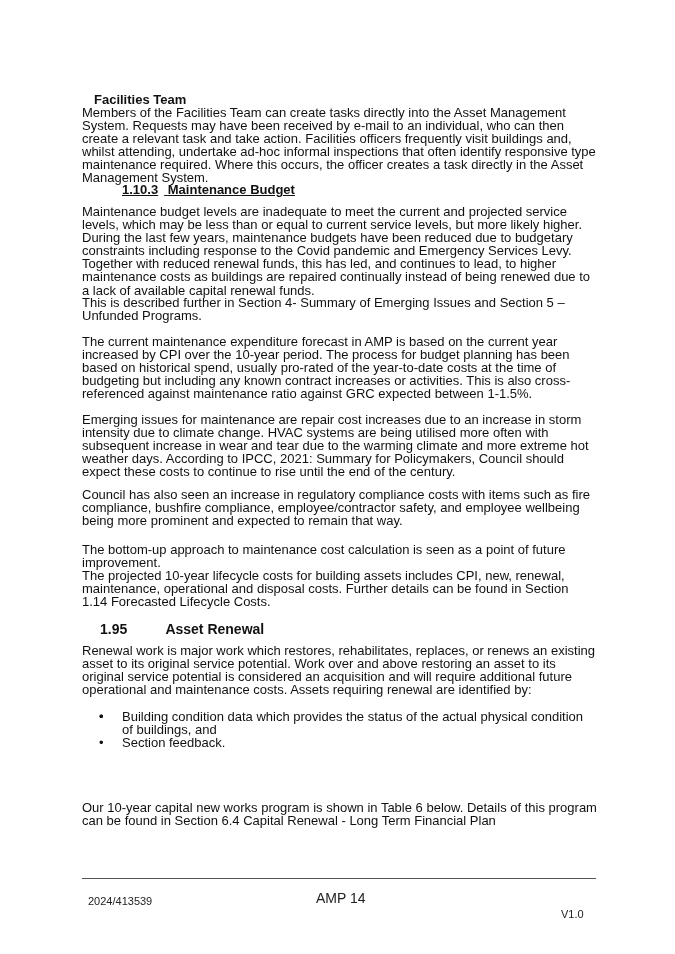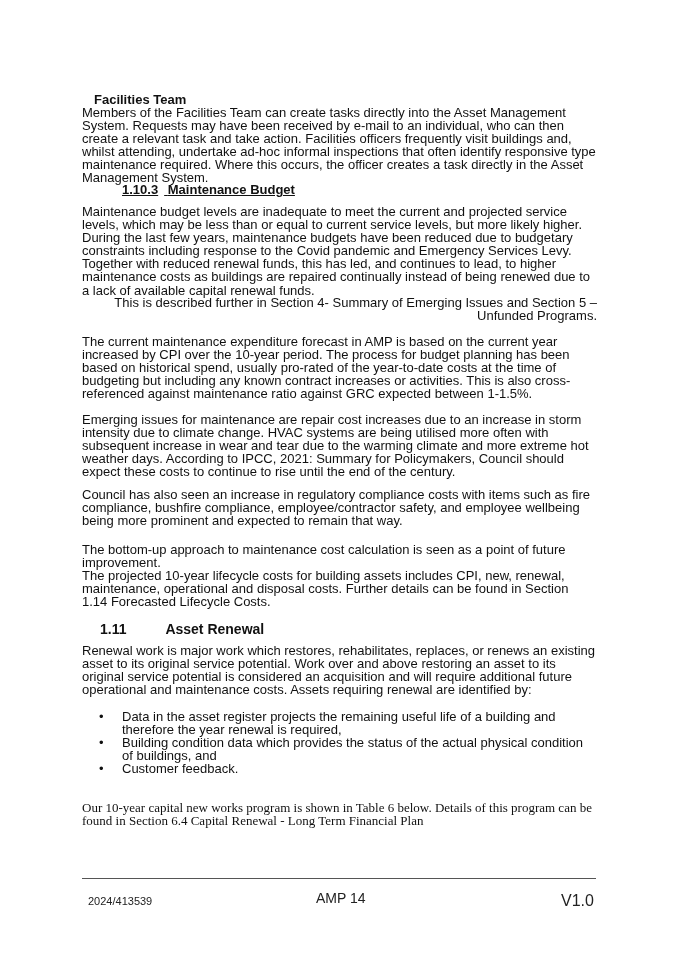--- a/index.html
+++ b/index.html
@@ -103,69 +103,68 @@
     }
     .footer .page-no {
       position: absolute;
       left: 316px;
       top: 2px;
       font-size: 14px;
     }
     .footer .version {
       position: absolute;
       left: 561px;
-      top: 4px;
-      font-size: 16px;
+      top: 20px;
+      font-size: 11px;
     }
   </style>
 </head>
 <body>
 
 <div class="page">
 
   <h3 class="h-team">Facilities Team</h3>
 
   <p class="blk" style="top:106px;">Members of the Facilities Team can create tasks directly into the Asset Management System. Requests may have been received by e-mail to an individual, who can then create a relevant task and take action. Facilities officers frequently visit buildings and, whilst attending, undertake ad-hoc informal inspections that often identify responsive type maintenance required. Where this occurs, the officer creates a task directly in the Asset Management System.</p>
 
   <h3 class="h-sub" style="left:40px;text-decoration:underline;">
     <span class="num">1.10.3</span>
     <span>Maintenance Budget</span>
   </h3>
 
   <p class="blk" style="top:205px;">Maintenance budget levels are inadequate to meet the current and projected service levels, which may be less than or equal to current service levels, but more likely higher. During the last few years, maintenance budgets have been reduced due to budgetary constraints including response to the Covid pandemic and Emergency Services Levy. Together with reduced renewal funds, this has led, and continues to lead, to higher maintenance costs as buildings are repaired continually instead of being renewed due to a lack of available capital renewal funds.</p>
-  <p class="blk" style="top:296px;text-align:right;">This is described further in Section 4- Summary of Emerging Issues and Section 5 – Unfunded Programs.</p>
+  <p class="blk" style="top:296px;">This is described further in Section 4- Summary of Emerging Issues and Section 5 – Unfunded Programs.</p>
   <p class="blk" style="top:335px;">The current maintenance expenditure forecast in AMP is based on the current year increased by CPI over the 10-year period. The process for budget planning has been based on historical spend, usually pro-rated of the year-to-date costs at the time of budgeting but including any known contract increases or activities. This is also cross-referenced against maintenance ratio against GRC expected between 1-1.5%.</p>
   <p class="blk" style="top:413px;">Emerging issues for maintenance are repair cost increases due to an increase in storm intensity due to climate change. HVAC systems are being utilised more often with subsequent increase in wear and tear due to the warming climate and more extreme hot weather days. According to IPCC, 2021: Summary for Policymakers, Council should expect these costs to continue to rise until the end of the century.</p>
   <p class="blk" style="top:488px;">Council has also seen an increase in regulatory compliance costs with items such as fire compliance, bushfire compliance, employee/contractor safety, and employee wellbeing being more prominent and expected to remain that way.</p>
   <p class="blk" style="top:543px;">The bottom-up approach to maintenance cost calculation is seen as a point of future improvement.</p>
   <p class="blk" style="top:569px;">The projected 10-year lifecycle costs for building assets includes CPI, new, renewal, maintenance, operational and disposal costs. Further details can be found in Section 1.14 Forecasted Lifecycle Costs.</p>
 
   <h2 class="h-sec">
-    <span class="num">1.11</span>
+    <span class="num">1.95</span>
     <span>Asset Renewal</span>
   </h2>
 
   <p class="blk" style="top:644px;">Renewal work is major work which restores, rehabilitates, replaces, or renews an existing asset to its original service potential. Work over and above restoring an asset to its original service potential is considered an acquisition and will require additional future operational and maintenance costs. Assets requiring renewal are identified by:</p>
 
   <ul class="bullets">
     <li>
       <span class="bullet">•</span>
-      <span>Data in the asset register projects the remaining useful life of a building and therefore the year renewal is required,</span>
     </li>
     <li>
       <span class="bullet">•</span>
       <span>Building condition data which provides the status of the actual physical condition of buildings, and</span>
     </li>
     <li>
       <span class="bullet">•</span>
-      <span>Customer feedback.</span>
+      <span>Section feedback.</span>
     </li>
   </ul>
 
-  <p class="blk" style="top:801px;font-family:Liberation Serif, serif;">Our 10-year capital new works program is shown in Table 6 below. Details of this program can be found in Section 6.4 Capital Renewal - Long Term Financial Plan</p>
+  <p class="blk" style="top:801px;">Our 10-year capital new works program is shown in Table 6 below. Details of this program can be found in Section 6.4 Capital Renewal - Long Term Financial Plan</p>
 
 </div>
 
 <div class="footer-rule"></div>
 
 <div class="footer">
   <span class="ref">2024/413539</span>
   <span class="page-no">AMP 14</span>
   <span class="version">V1.0</span>
 </div>

